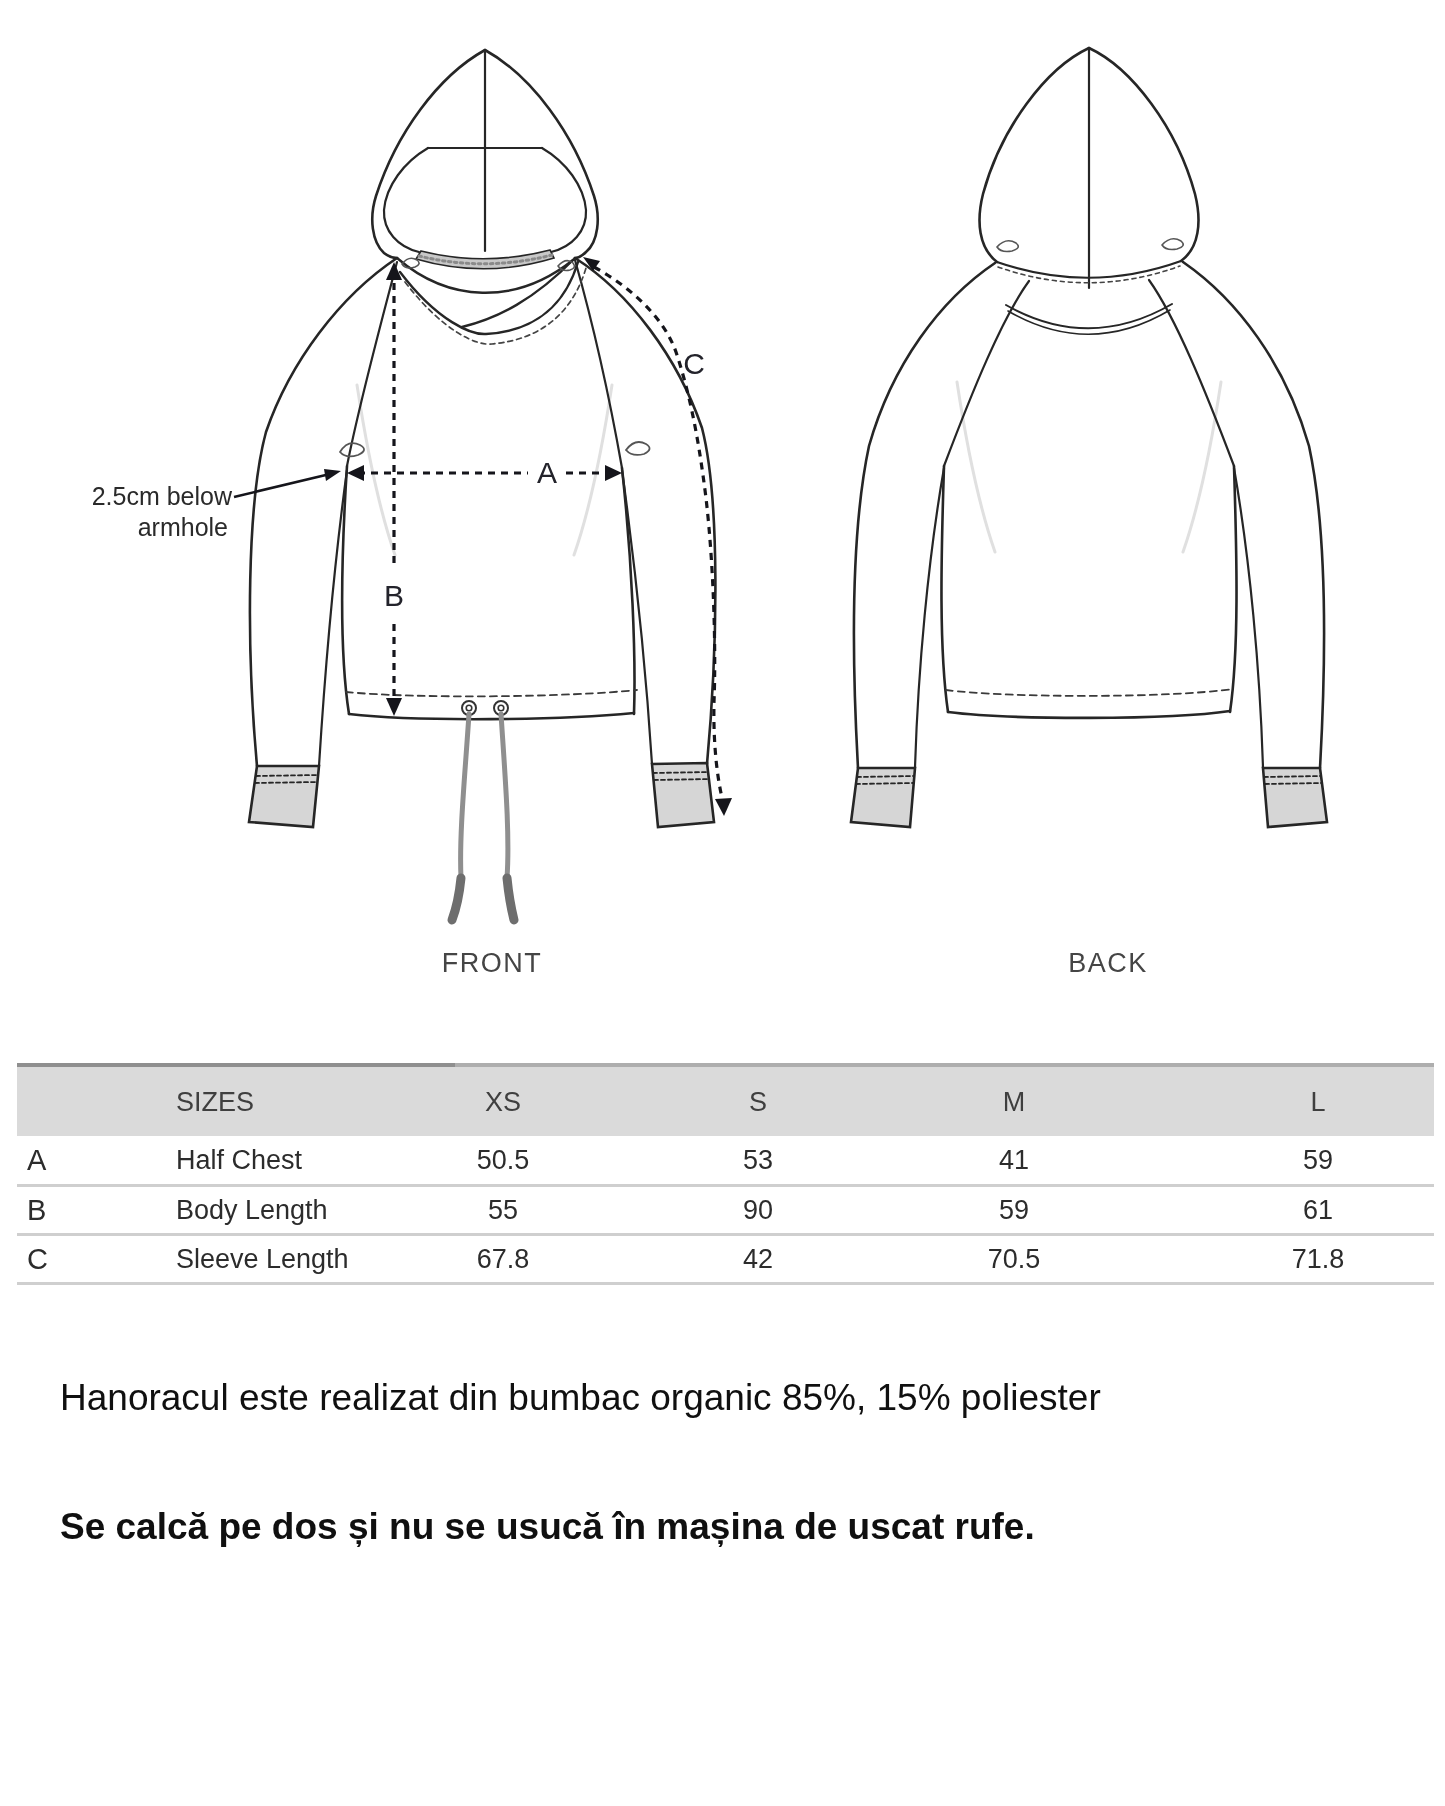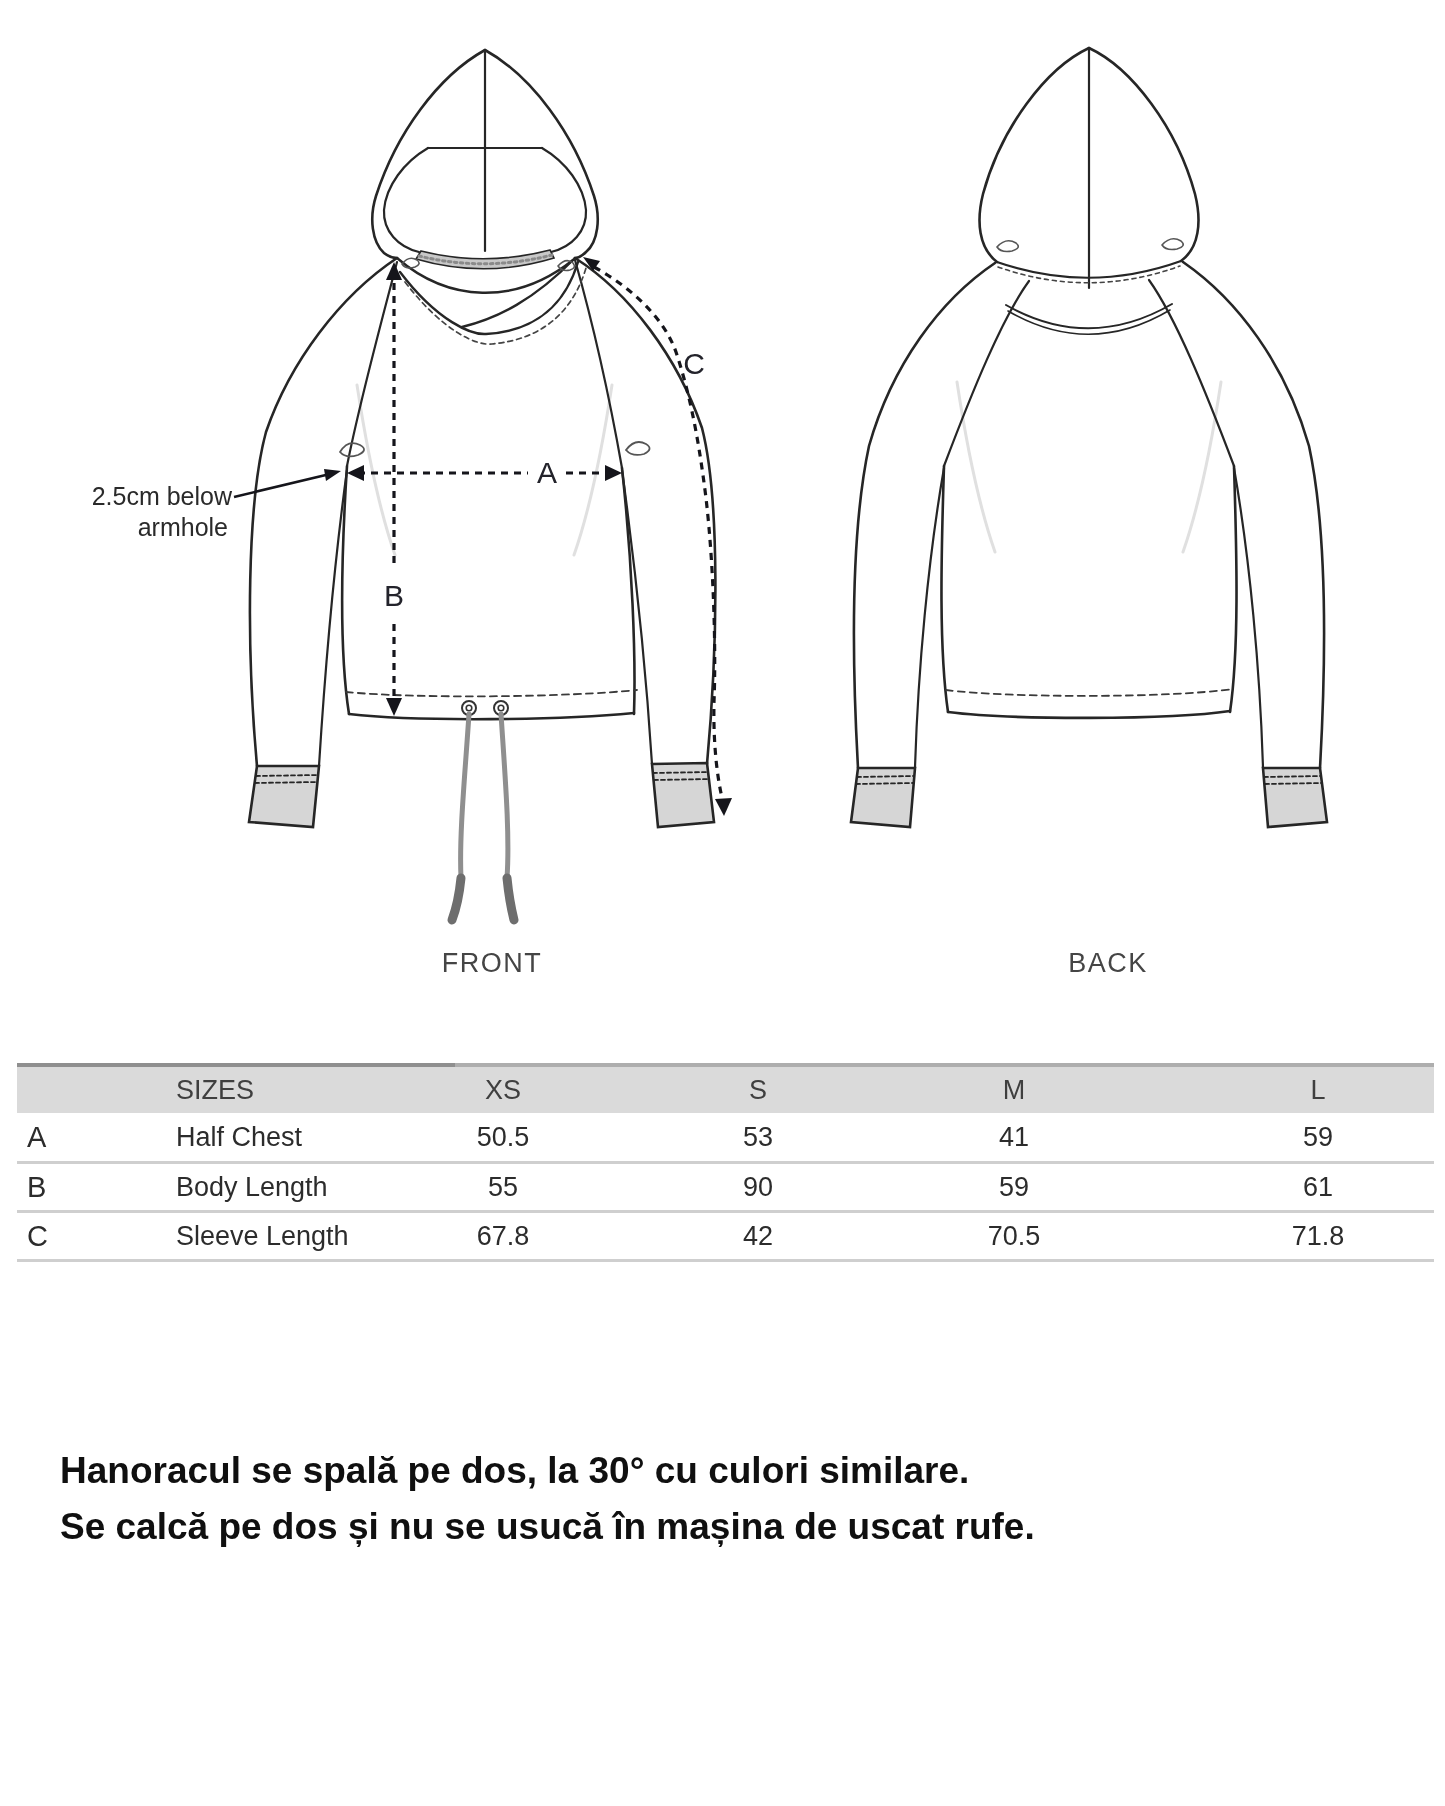--- a/index.html
+++ b/index.html
@@ -9,21 +9,21 @@
   svg text{font-family:"Liberation Sans",sans-serif;}
   .view-caption{font-size:27px;fill:#454545;letter-spacing:1.5px;}
   .dim-letter{font-size:30px;fill:#23232b;}
   .note-text{font-size:25px;fill:#2a2a2a;}
 
   
   .size-table{position:absolute;left:17px;top:1063px;width:1417px;font-size:27px;color:#2c2c2c;}
   .tbl-topline{height:4px;display:flex;}
   .tbl-topline .seg1{width:438px;background:#8f8f8f;}
   .tbl-topline .seg2{flex:1;background:#aeaeae;}
-  .tbl-header{height:46px;background:#dadada;position:relative;color:#3f3f3f;}
+  .tbl-header{height:69px;background:#dadada;position:relative;color:#3f3f3f;}
   .tbl-row{height:46px;border-bottom:3px solid #cfcfcf;position:relative;}
   .tbl-row.first{height:48px;}
   .cell{position:absolute;top:50%;transform:translateY(-50%);white-space:nowrap;}
   .cell.centered{transform:translate(-50%,-50%);}
   .c-letter{left:10px;font-size:29px;}
   .c-label{left:159px;}
   .c-xs{left:486px;text-align:center;}
   .c-s{left:741px;}
   .c-m{left:997px;}
   .c-l{left:1301px;}
@@ -182,16 +182,16 @@
     <span class="cell c-letter">C</span>
     <span class="cell c-label">Sleeve Length</span>
     <span class="cell centered c-xs">67.8</span>
     <span class="cell centered c-s">42</span>
     <span class="cell centered c-m">70.5</span>
     <span class="cell centered c-l">71.8</span>
   </div>
 </div>
 
 <div class="desc">
+  <div>Hanoracul este realizat din bumbac organic 85%, 15% poliester</div>
   <div class="desc-gap"></div>
-  <div class="bold">Hanoracul se spală pe dos, la 30° cu culori similare.</div>
   <div class="bold">Se calcă pe dos și nu se usucă în mașina de uscat rufe.</div>
 </div>
 
 </body></html>

